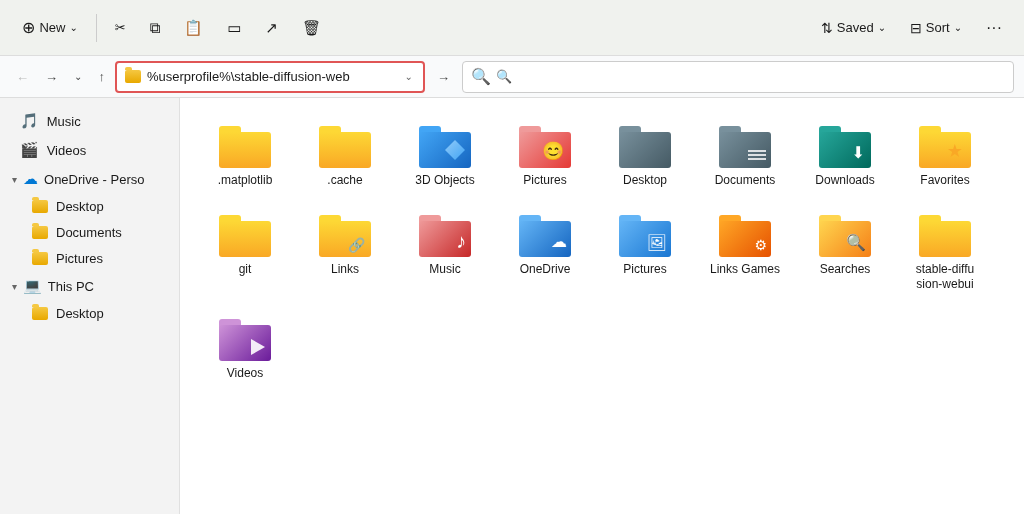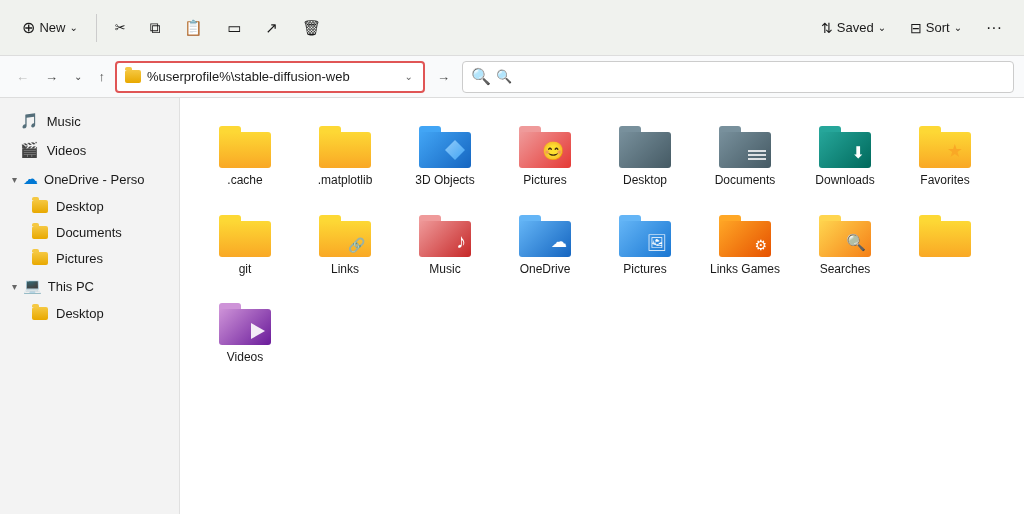--- a/index.html
+++ b/index.html
@@ -494,29 +494,29 @@
   </div>
 
   <div id="content">
     <div class="files-grid">
 
       <div class="file-item">
         <div class="folder-icon-large">
           <div class="folder-tab"></div>
           <div class="folder-body"></div>
         </div>
+        <span class="file-label">.matplotlib</span>
+      </div>
+
+      <div class="file-item">
+        <div class="folder-icon-large">
+          <div class="folder-tab"></div>
+          <div class="folder-body"></div>
+        </div>
         <span class="file-label">.cache</span>
-      </div>
-
-      <div class="file-item">
-        <div class="folder-icon-large">
-          <div class="folder-tab"></div>
-          <div class="folder-body"></div>
-        </div>
-        <span class="file-label">.matplotlib</span>
       </div>
 
 
       <div class="file-item">
         <div class="folder-icon-large folder-3dobjects">
           <div class="folder-tab"></div>
           <div class="folder-body"></div>
           <div class="folder-3d-shape"></div>
         </div>
         <span class="file-label">3D Objects</span>
@@ -630,20 +630,21 @@
           <span class="folder-search-icon">🔍</span>
         </div>
         <span class="file-label">Searches</span>
       </div>
 
       <div class="file-item">
         <div class="folder-icon-large folder-stable">
           <div class="folder-tab"></div>
           <div class="folder-body"></div>
         </div>
+        <span class="file-label">stable-diffu sion-webui</span>
       </div>
 
       <div class="file-item">
         <div class="folder-icon-large folder-videos">
           <div class="folder-tab"></div>
           <div class="folder-body"></div>
           <div class="folder-play-btn"></div>
         </div>
         <span class="file-label">Videos</span>
       </div>

